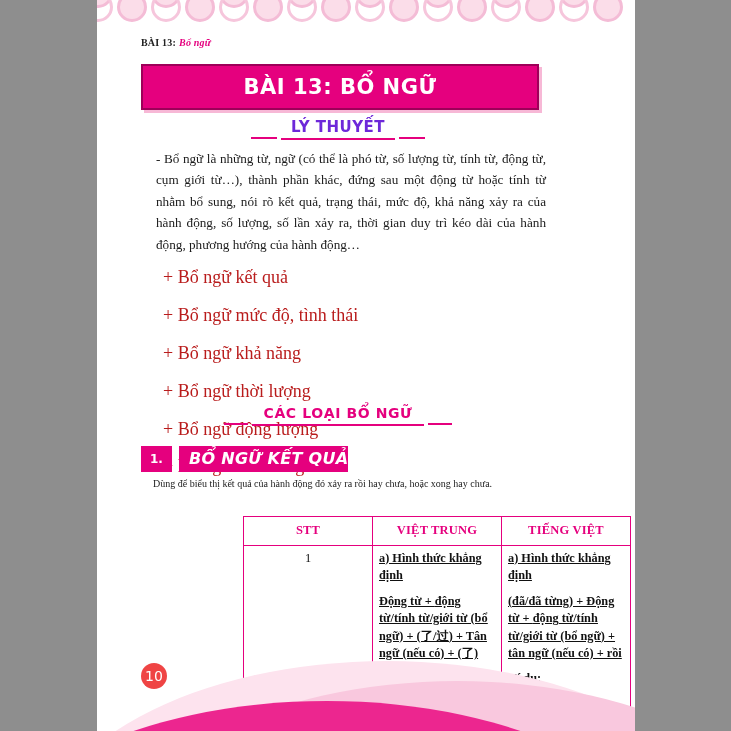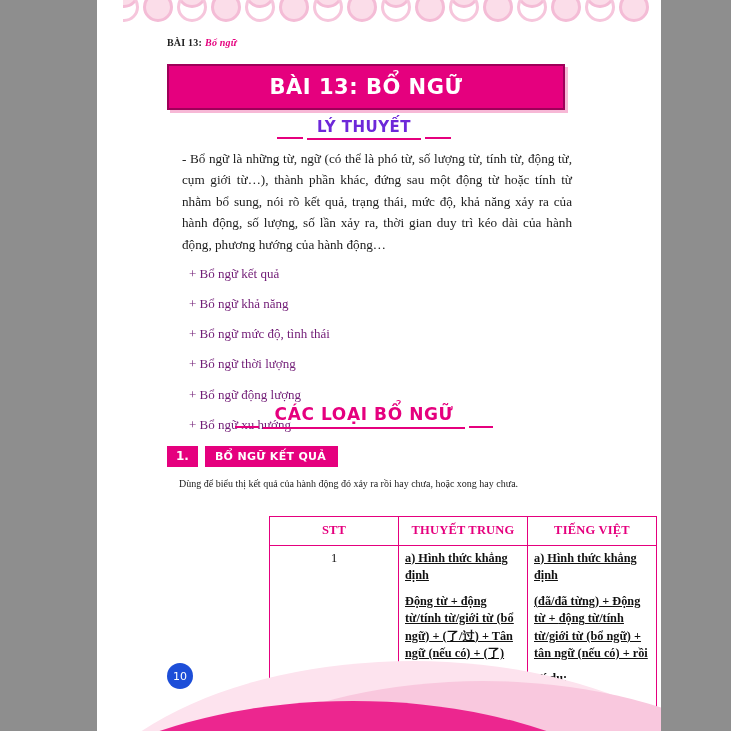--- a/index.html
+++ b/index.html
@@ -32,21 +32,20 @@
     right: 0; top: 0;
     width: 96px; height: 731px;
     background: #8e8e8e;
   }
   .sheet {
     position: absolute;
     left: 97px; top: 0;
     width: 538px; height: 731px;
     background: #ffffff;
     overflow: hidden;
-    margin-left: 26px;
   }
   
   .top-deco {
     position: absolute;
     left: 0; top: 0;
     width: 538px; height: 34px;
     overflow: hidden;
   }
   .top-deco .row {
     position: absolute;
@@ -166,38 +165,38 @@
   }
   .p-intro { top: 148px; }
   .p-tuytheo { top: 240px; left: 48px; width: 390px; }
   .bullets {
     position: absolute;
     left: 66px;
     top: 264px;
     width: 380px;
   }
   .bullets .b-item {
-    font-size: 13px;
+    font-size: 18px;
     line-height: 1.55;
-    color: #701a75;
+    color: #b91c1c;
     margin-bottom: 10px;
   }
   
   .subhead2 {
     position: absolute;
     left: 44px; top: 404px;
     width: 394px;
     text-align: center;
   }
   .subhead2 .s2-text {
     display: inline-block;
     color: #e5007e;
     font-family: "DejaVu Sans", sans-serif;
     font-weight: bold;
-    font-size: 17px;
+    font-size: 14px;
     letter-spacing: .6px;
     padding: 0 12px 3px 12px;
     border-bottom: 2px solid #e5007e;
     position: relative;
   }
   .subhead2 .s2-text::before,
   .subhead2 .s2-text::after {
     content: "";
     position: absolute;
     bottom: -1px;
@@ -222,26 +221,27 @@
     font-size: 12px;
     padding: 3px 9px 4px 9px;
     display: flex;
     align-items: center;
   }
   .sec-title {
     background: #e5007e;
     color: #fff;
     font-family: "DejaVu Sans", sans-serif;
     font-weight: bold;
-    font-size: 11px;
-    padding: 3px 12px 4px 10px;
+    font-size: 16px;
+    padding: 3px 0 4px 10px;
     margin-left: 7px;
     display: flex;
     align-items: center;
     letter-spacing: .3px;
+    font-style: italic;
   }
   .p-dung {
     position: absolute;
     left: 56px; top: 476px;
     width: 390px;
     font-size: 10px;
     line-height: 1.6;
     color: #1a1a1a;
     text-align: justify;
   }
@@ -278,24 +278,24 @@
   .tbl .u { text-decoration: underline; }
   .tbl .b { font-weight: bold; }
   .cell-block { margin-bottom: 8px; text-decoration: underline; }
   .cell-block:last-child { margin-bottom: 0; }
   
   .page-num {
     position: absolute;
     left: 44px; bottom: 42px;
     width: 26px; height: 26px;
     border-radius: 50%;
-    background: #1d4ed8;
+    background: #ef4444;
     color: #fff;
     font-family: "DejaVu Sans", sans-serif;
-    font-size: 11px;
+    font-size: 14px;
     display: flex;
     align-items: center;
     justify-content: center;
     z-index: 5;
   }
 </style>
 </head>
 <body>
 
 <div class="page">
@@ -354,43 +354,43 @@
 
     <div class="subhead">
       <span class="s-text">LÝ THUYẾT</span>
     </div>
 
     <div class="body-para p-intro">- Bổ ngữ là những từ, ngữ (có thể là phó từ, số lượng từ, tính từ, động từ, cụm giới từ…), thành phần khác, đứng sau một động từ hoặc tính từ nhằm bổ sung, nói rõ kết quả, trạng thái, mức độ, khả năng xảy ra của hành động, số lượng, số lần xảy ra, thời gian duy trì kéo dài của hành động, phương hướng của hành động…</div>
 
 
     <div class="bullets">
       <div class="b-item">+ Bổ ngữ kết quả</div>
+      <div class="b-item">+ Bổ ngữ mức độ, tình thái</div>
       <div class="b-item">+ Bổ ngữ khả năng</div>
-      <div class="b-item">+ Bổ ngữ mức độ, tình thái</div>
       <div class="b-item">+ Bổ ngữ thời lượng</div>
       <div class="b-item">+ Bổ ngữ động lượng</div>
       <div class="b-item">+ Bổ ngữ xu hướng</div>
     </div>
 
     <div class="subhead2">
       <span class="s2-text">CÁC LOẠI  BỔ NGỮ</span>
     </div>
 
     <div class="section-row">
       <span class="sec-num">1.</span>
       <span class="sec-title">BỔ NGỮ KẾT QUẢ</span>
     </div>
 
     <div class="p-dung">Dùng để biểu thị kết quả của hành động đó xảy ra rồi hay chưa, hoặc xong hay chưa.</div>
 
     <table class="tbl">
       <thead>
         <tr>
           <th class="stt">STT</th>
-          <th>THUYẾT TRUNG</th>
+          <th>VIỆT TRUNG</th>
           <th>TIẾNG VIỆT</th>
         </tr>
       </thead>
       <tbody>
         <tr>
           <td class="stt">1</td>
           <td>
             <div class="cell-block b">a) Hình thức khẳng định</div>
             <div class="cell-block">
               <span class="b">Động từ + </span><span class="b u">động từ/tính  từ/giới từ (bổ ngữ)</span><span class="b"> + (了/过) + Tân ngữ (nếu có) + (了)</span>

